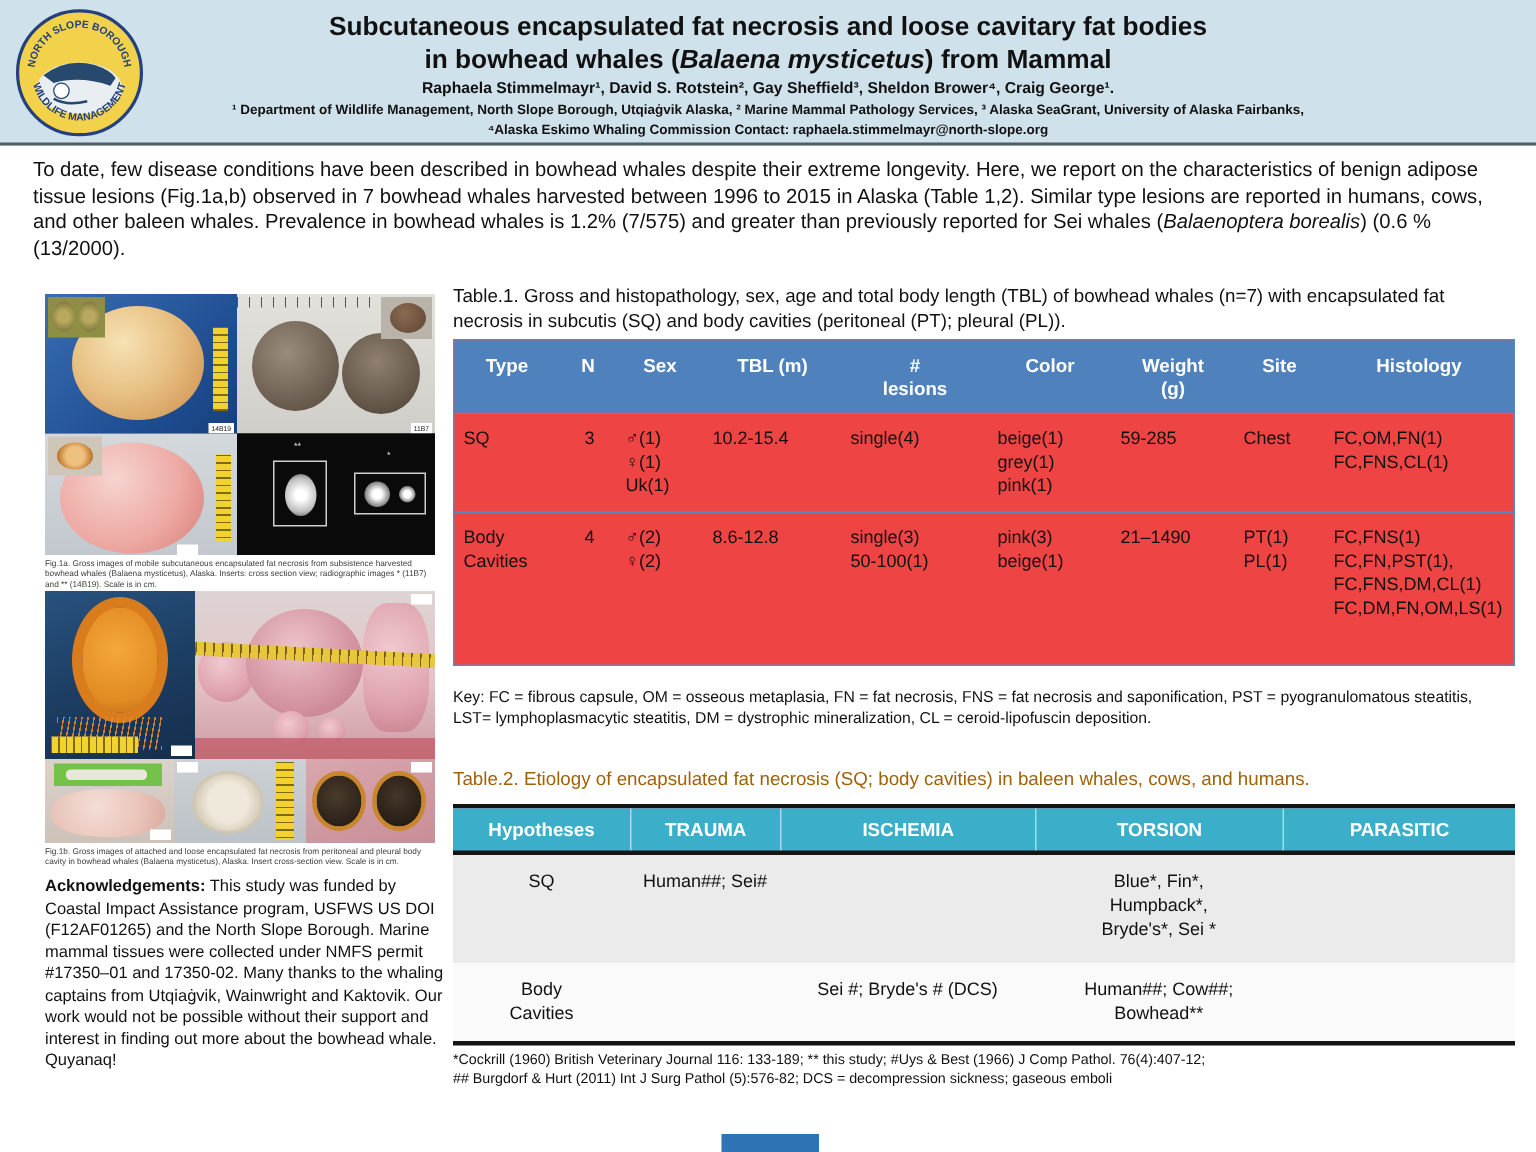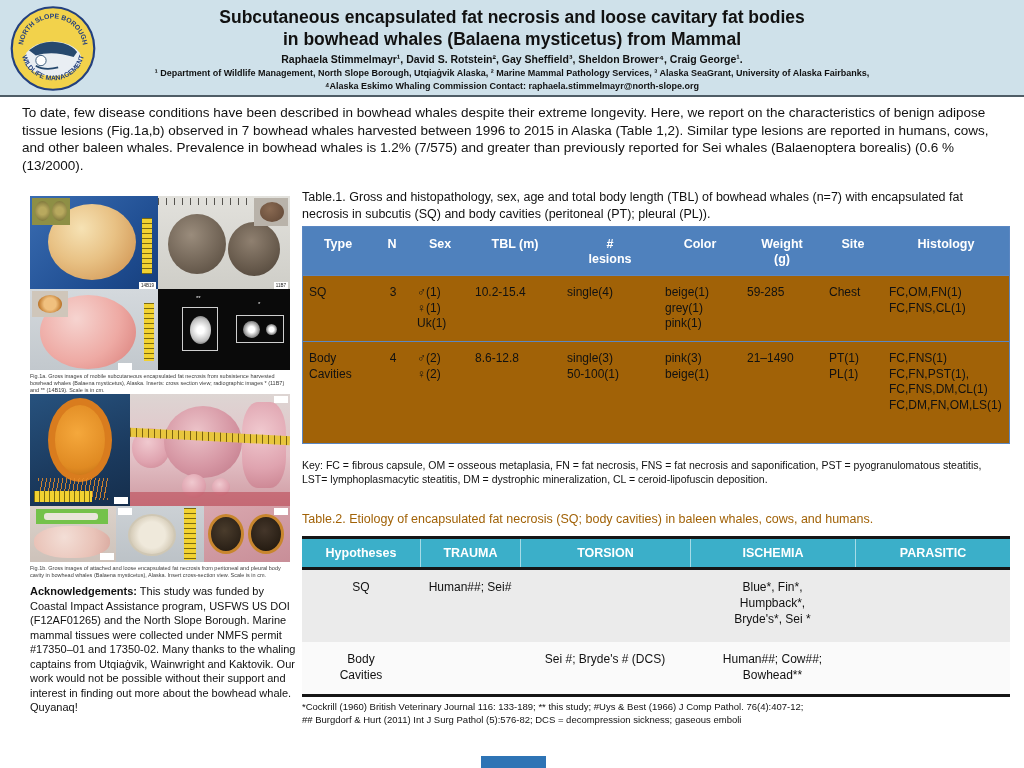--- a/index.html
+++ b/index.html
@@ -129,21 +129,21 @@
            font-size:12.5px; line-height:16.5px; color:#111; }
   .keytext { position:absolute; left:302px; top:458px; width:706px;
              font-size:10.5px; line-height:14px; color:#111; }
   .t2cap { position:absolute; left:302px; top:512px; width:704px;
            font-size:12.5px; color:#a16207; }
   .fnotes { position:absolute; left:302px; top:700px; width:706px;
             font-size:9.5px; line-height:13px; color:#111; }
 
   
   .table1 { position:absolute; left:302px; top:226px; width:708px;
-            border:1.5px solid #5b87c2; background:#a16207; }
+            border:1.5px solid #5b87c2; background:#ef4444; }
   .t1-grid { display:grid; grid-template-columns:70px 38px 58px 92px 98px 82px 82px 60px auto; }
   .t1-head { background:#4f81bd; color:#fff; font-weight:bold; font-size:12.5px; }
   .t1-head .hc { padding:10px 2px 8px; text-align:center; white-space:pre-line; line-height:15px; }
   .t1-row { border-top:1.5px solid #5b87c2; }
   .t1-row .bc { padding:9px 4px 8px 6px; font-size:12px; line-height:15.5px;
                 white-space:pre-line; color:#111; }
   .t1-row .bc.center { text-align:center; }
   .t1-row:first-of-type { border-top:none; }
   .t1-body-1 { min-height:66px; } .t1-body-2 { min-height:102px; }
 
@@ -154,21 +154,21 @@
   .t2-head { background:#3bafc9; color:#fff; font-weight:bold; font-size:12.5px;
              border-bottom:3px solid #151515; }
   .t2-head .hc { padding:7px 2px; text-align:center; border-left:1px solid rgba(255,255,255,.55); }
   .t2-head .hc:first-child { border-left:none; }
   .t2-row .bc { padding:9px 4px; font-size:12px; line-height:16px; text-align:center;
                 white-space:pre-line; color:#111; }
   .t2-row.r1 { background:#ebebeb; min-height:72px; }
   .t2-row.r2 { background:#fafafa; min-height:52px; }
 
   .bottom-bar { position:absolute; left:481px; top:756px; width:65px; height:12px; background:#2e74b5; }
-  .em { }
+  .em { font-style:italic; }
 </style>
 </head>
 <body>
 
 <div class="poster">
 
   <div class="band">
     <svg class="logo" viewBox="0 0 100 100">
       <circle cx="50" cy="50" r="48" fill="#f2d24b" stroke="#24407e" stroke-width="2.5"></circle>
       <ellipse cx="50" cy="62" rx="33" ry="20" fill="#e9eef3"></ellipse>
@@ -327,22 +327,22 @@
   </div>
 
   <div class="keytext">Key: FC = fibrous capsule, OM = osseous metaplasia, FN = fat necrosis, FNS = fat necrosis and saponification, PST = pyogranulomatous steatitis, LST= lymphoplasmacytic steatitis,  DM = dystrophic mineralization, CL = ceroid-lipofuscin deposition.</div>
 
   <div class="t2cap">Table.2. Etiology of encapsulated fat necrosis (SQ; body cavities) in baleen whales, cows, and humans.</div>
 
   <div class="table2">
     <div class="t2-head t2-grid">
       <div class="hc">Hypotheses</div>
       <div class="hc">TRAUMA</div>
+      <div class="hc">ISCHEMIA</div>
       <div class="hc">TORSION</div>
-      <div class="hc">ISCHEMIA</div>
       <div class="hc">PARASITIC</div>
     </div>
     <div class="t2-row r1 t2-grid">
       <div class="bc">SQ</div>
       <div class="bc">Human##; Sei#</div>
       <div class="bc"></div>
       <div class="bc">Blue*, Fin*,
 Humpback*,
 Bryde's*, Sei *</div>
     </div>

